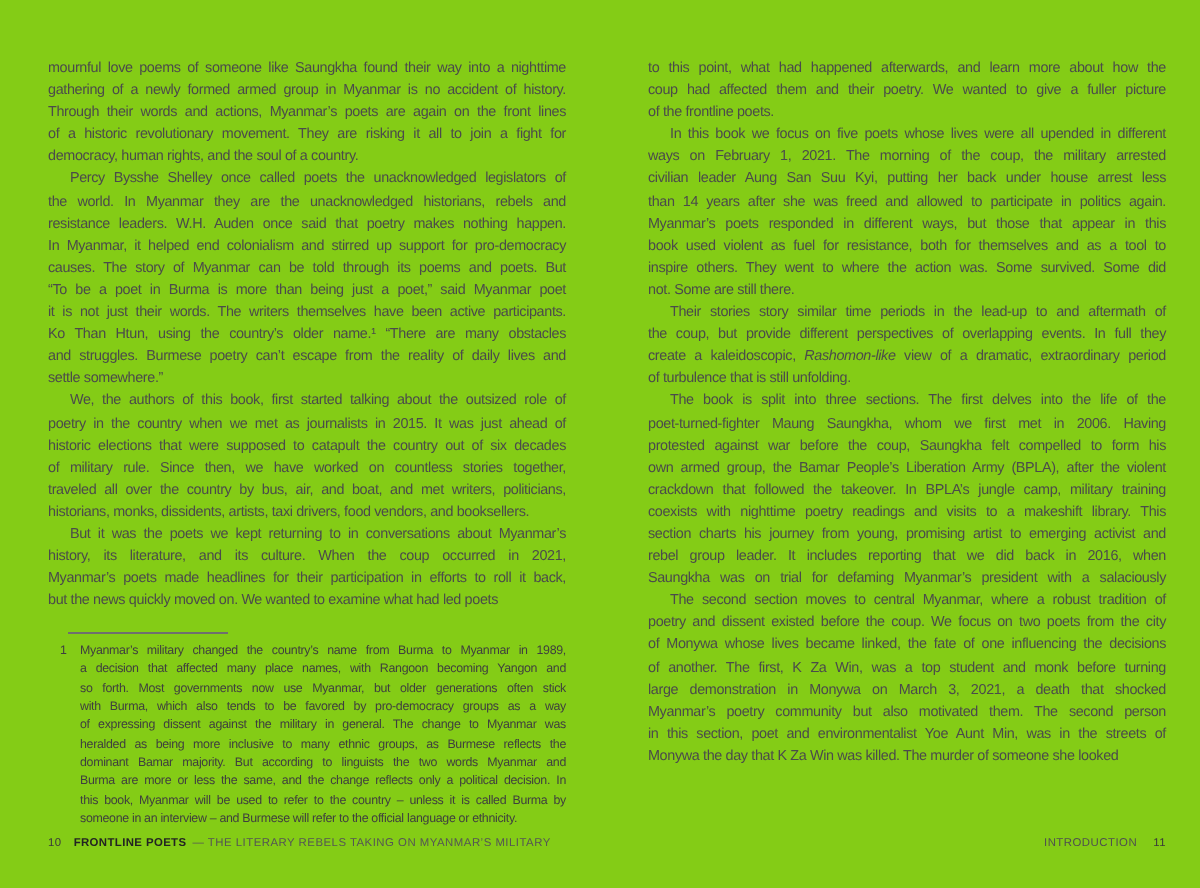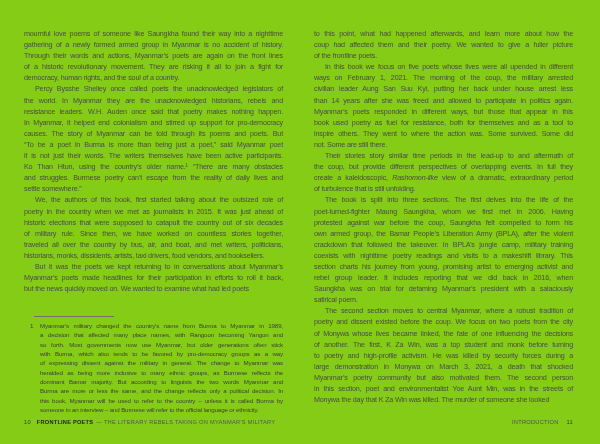--- a/index.html
+++ b/index.html
@@ -4,21 +4,21 @@
 <style>
   html,body{margin:0;padding:0;}
   body{
     width:600px;height:444px;background:#ffffff;position:relative;overflow:hidden;
     font-family:"Liberation Sans","DejaVu Sans",sans-serif;
     -webkit-font-smoothing:antialiased;
   }
   .spread{position:absolute;inset:0;background:#84cc16;}
   .page{position:absolute;top:0;width:259px;height:444px;}
   .page-left{left:24px;}
-  .page-right{left:314px;}
+  .page-right{left:324px;}
   .text-block{
     position:absolute;top:28px;left:0;right:0;
     color:#4b4b4b;font-size:7.2px;letter-spacing:-0.18px;
   }
   .line{
     height:11.1px;line-height:11.1px;
     text-align:justify;text-align-last:justify;
   }
   .line.last{text-align-last:left;}
   .line.indent{text-indent:11px;}
@@ -70,20 +70,21 @@
         <div class="line">Ko Than Htun, using the country’s older name.¹ “There are many obstacles</div>
         <div class="line">and struggles. Burmese poetry can’t escape from the reality of daily lives and</div>
         <div class="line last">settle somewhere.”</div>
         <div class="line indent">We, the authors of this book, first started talking about the outsized role of</div>
         <div class="line">poetry in the country when we met as journalists in 2015. It was just ahead of</div>
         <div class="line">historic elections that were supposed to catapult the country out of six decades</div>
         <div class="line">of military rule. Since then, we have worked on countless stories together,</div>
         <div class="line">traveled all over the country by bus, air, and boat, and met writers, politicians,</div>
         <div class="line last">historians, monks, dissidents, artists, taxi drivers, food vendors, and booksellers.</div>
         <div class="line indent">But it was the poets we kept returning to in conversations about Myanmar’s</div>
+        <div class="line">history, its literature, and its culture. When the coup occurred in 2021,</div>
         <div class="line">Myanmar’s poets made headlines for their participation in efforts to roll it back,</div>
         <div class="line last">but the news quickly moved on. We wanted to examine what had led poets</div>
       </div>
 
     <div class="footnote-rule"></div>
 
     <div class="footnote">
       <span class="marker">1</span>
     <div class="fn-line">Myanmar’s military changed the country’s name from Burma to Myanmar in 1989,</div>
         <div class="fn-line">a decision that affected many place names, with Rangoon becoming Yangon and</div>
@@ -105,42 +106,40 @@
   <div class="page page-right">
     <div class="text-block">
         <div class="line">to this point, what had happened afterwards, and learn more about how the</div>
         <div class="line">coup had affected them and their poetry. We wanted to give a fuller picture</div>
         <div class="line last">of the frontline poets.</div>
         <div class="line indent">In this book we focus on five poets whose lives were all upended in different</div>
         <div class="line">ways on February 1, 2021. The morning of the coup, the military arrested</div>
         <div class="line">civilian leader Aung San Suu Kyi, putting her back under house arrest less</div>
         <div class="line">than 14 years after she was freed and allowed to participate in politics again.</div>
         <div class="line">Myanmar’s poets responded in different ways, but those that appear in this</div>
-        <div class="line">book used poetry as fuel for resistance, both for themselves and as a tool to</div>
+        <div class="line">book used violent as fuel for resistance, both for themselves and as a tool to</div>
         <div class="line">inspire others. They went to where the action was. Some survived. Some did</div>
         <div class="line last">not. Some are still there.</div>
         <div class="line indent">Their stories story similar time periods in the lead-up to and aftermath of</div>
         <div class="line">the coup, but provide different perspectives of overlapping events. In full they</div>
         <div class="line">create a kaleidoscopic, <em>Rashomon-like</em> view of a dramatic, extraordinary period</div>
         <div class="line last">of turbulence that is still unfolding.</div>
         <div class="line indent">The book is split into three sections. The first delves into the life of the</div>
         <div class="line">poet-turned-fighter Maung Saungkha, whom we first met in 2006. Having</div>
         <div class="line">protested against war before the coup, Saungkha felt compelled to form his</div>
         <div class="line">own armed group, the Bamar People’s Liberation Army (BPLA), after the violent</div>
         <div class="line">crackdown that followed the takeover. In BPLA’s jungle camp, military training</div>
         <div class="line">coexists with nighttime poetry readings and visits to a makeshift library. This</div>
         <div class="line">section charts his journey from young, promising artist to emerging activist and</div>
         <div class="line">rebel group leader. It includes reporting that we did back in 2016, when</div>
         <div class="line">Saungkha was on trial for defaming Myanmar’s president with a salaciously</div>
-        <div class="line last">satirical poem.</div>
         <div class="line indent">The second section moves to central Myanmar, where a robust tradition of</div>
         <div class="line">poetry and dissent existed before the coup. We focus on two poets from the city</div>
         <div class="line">of Monywa whose lives became linked, the fate of one influencing the decisions</div>
         <div class="line">of another. The first, K Za Win, was a top student and monk before turning</div>
-        <div class="line">to poetry and high-profile activism. He was killed by security forces during a</div>
         <div class="line">large demonstration in Monywa on March 3, 2021, a death that shocked</div>
         <div class="line">Myanmar’s poetry community but also motivated them. The second person</div>
         <div class="line">in this section, poet and environmentalist Yoe Aunt Min, was in the streets of</div>
         <div class="line last">Monywa the day that K Za Win was killed. The murder of someone she looked</div>
       </div>
 
     <div class="footer footer-right">
       <span class="chapter">INTRODUCTION</span><span class="pagenum">11</span>
     </div>
   </div>

